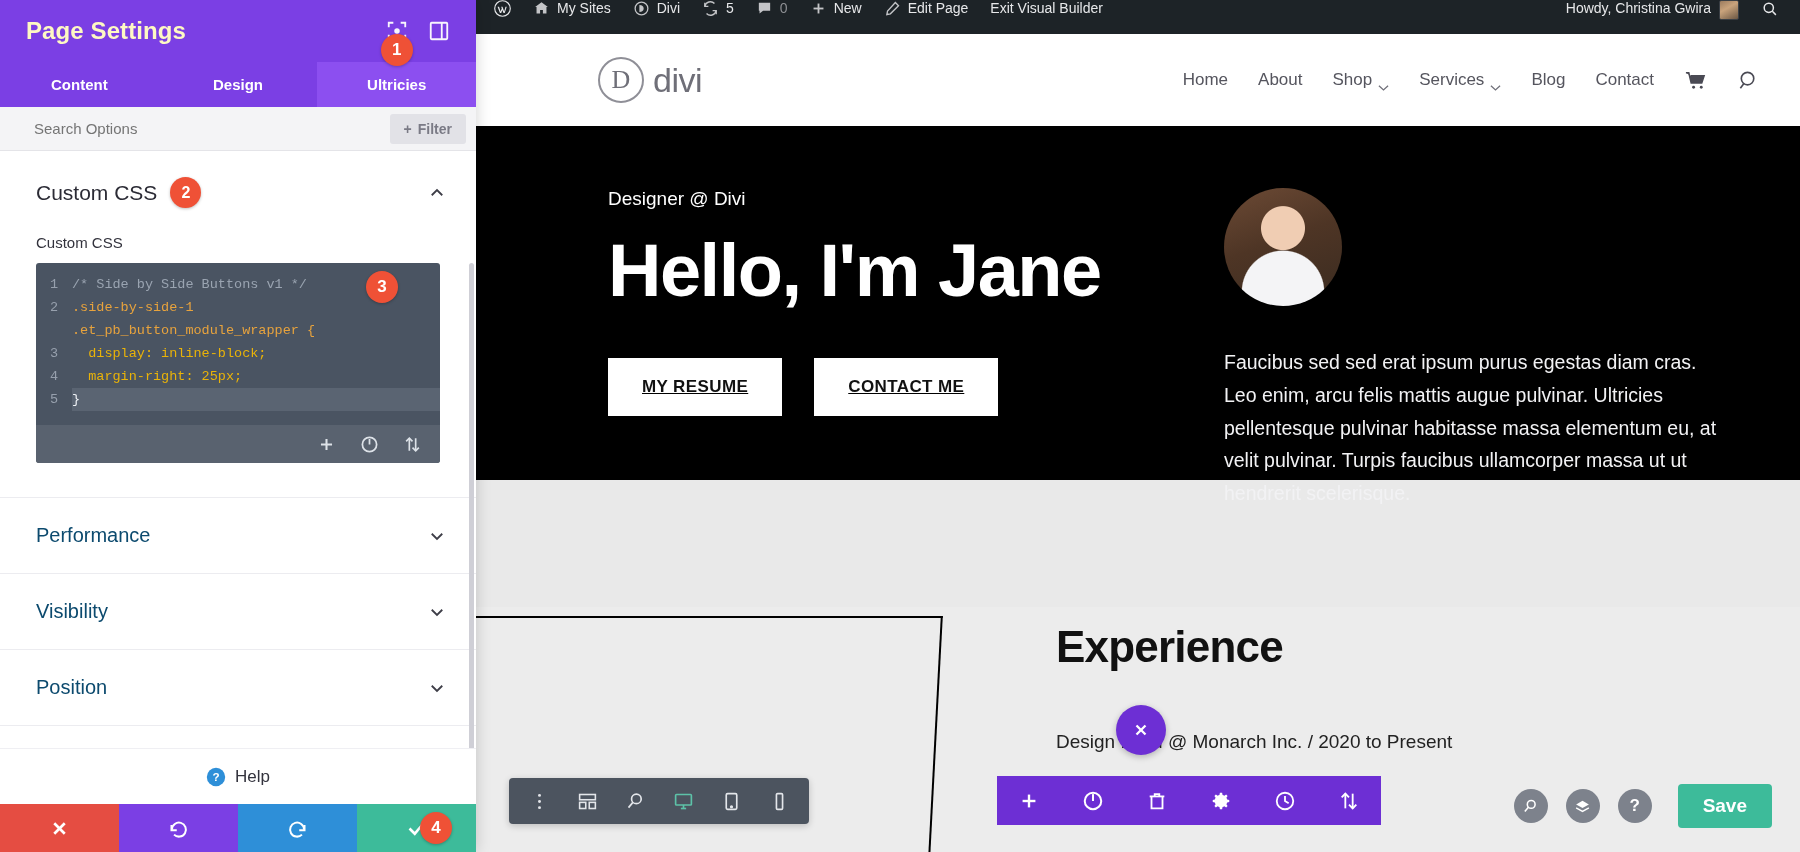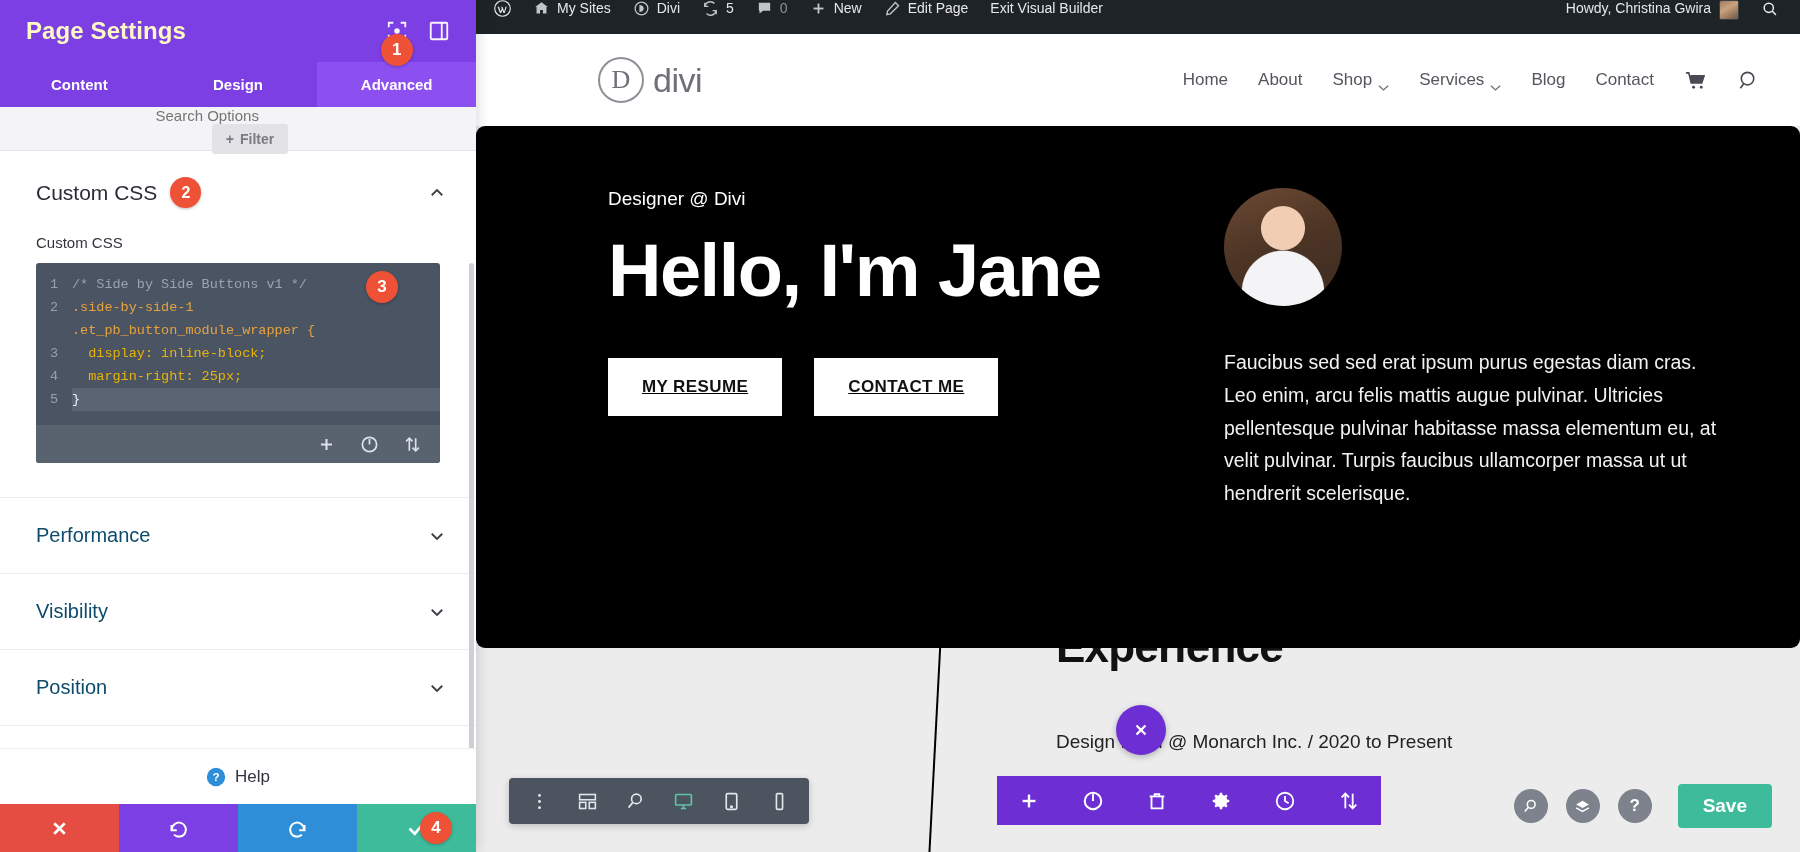--- a/index.html
+++ b/index.html
@@ -28,21 +28,21 @@
   .panel-tabs{ display:flex; background:#7b3fe4; height:45px; }
   .panel-tab{
     flex:1; display:flex; align-items:center; justify-content:center;
     color:#fff; font-size:15px; font-weight:bold; cursor:pointer;
     position:relative;
   }
   .panel-tab.active{ background:#8c4ff0; }
 
   .search-row{
     display:flex; align-items:center; height:44px; background:#f4f4f6;
-    border-bottom:1px solid #e4e4e8; padding-left:34px;flex-direction:column;
+    border-bottom:1px solid #e4e4e8; padding-left:34px;
   }
   .search-input{
     border:0; background:transparent; outline:none; flex:1;
     font-size:15px; color:#8a8a95; font-family:inherit;
   }
   .filter-btn{
     background:#e2e2e7; color:#7a7a85; font-size:14px; font-weight:bold;
     padding:7px 14px; margin-right:10px; border-radius:3px; cursor:pointer;
     display:flex; align-items:center; gap:6px; white-space:nowrap;
   }
@@ -149,22 +149,22 @@
   .site-nav{ margin-left:auto; display:flex; align-items:center; gap:30px; }
   .nav-link{
     font-size:17px; color:#55555e; display:flex; align-items:center; gap:6px;
     cursor:pointer;
   }
   .nav-caret{ width:11px; height:7px; color:#70707a; }
   .nav-ic{ width:23px; height:23px; color:#4a4a54; cursor:pointer; }
 
   
   #hero{
-    position:absolute; left:476px; top:126px; width:1324px; height:522px;
-    background:#000; z-index:10;border-radius:9px;
+    position:absolute; left:476px; top:126px; width:1324px; height:354px;
+    background:#000; z-index:10;
   }
   .hero-inner{ display:flex; padding:62px 70px 0 132px; }
   .hero-left{ width:620px; }
   .hero-eyebrow{ color:#fff; font-size:19px; margin-bottom:22px; }
   .hero-title{
     color:#fff; font-size:74px; font-weight:bold; line-height:1.05;
     letter-spacing:-1.5px; margin-bottom:48px;
   }
   .hero-btns{ display:flex; gap:32px;text-decoration:underline; }
   .hero-btn{
@@ -280,21 +280,21 @@
     </div>
 
     <div class="panel-tabs">
       <div class="panel-tab">
         <span>Content</span>
       </div>
       <div class="panel-tab">
         <span>Design</span>
       </div>
       <div class="panel-tab active">
-        <span>Advanced</span>
+        <span>Ultricies</span>
         <span class="badge" style="position:absolute; top:-28px; left:50%; transform:translateX(-50%);">1</span>
       </div>
     </div>
 
     <div class="search-row">
       <input class="search-input" type="text" placeholder="Search Options" style="">
       <div class="filter-btn">
         <span>+</span>
         <span>Filter</span>
       </div>

